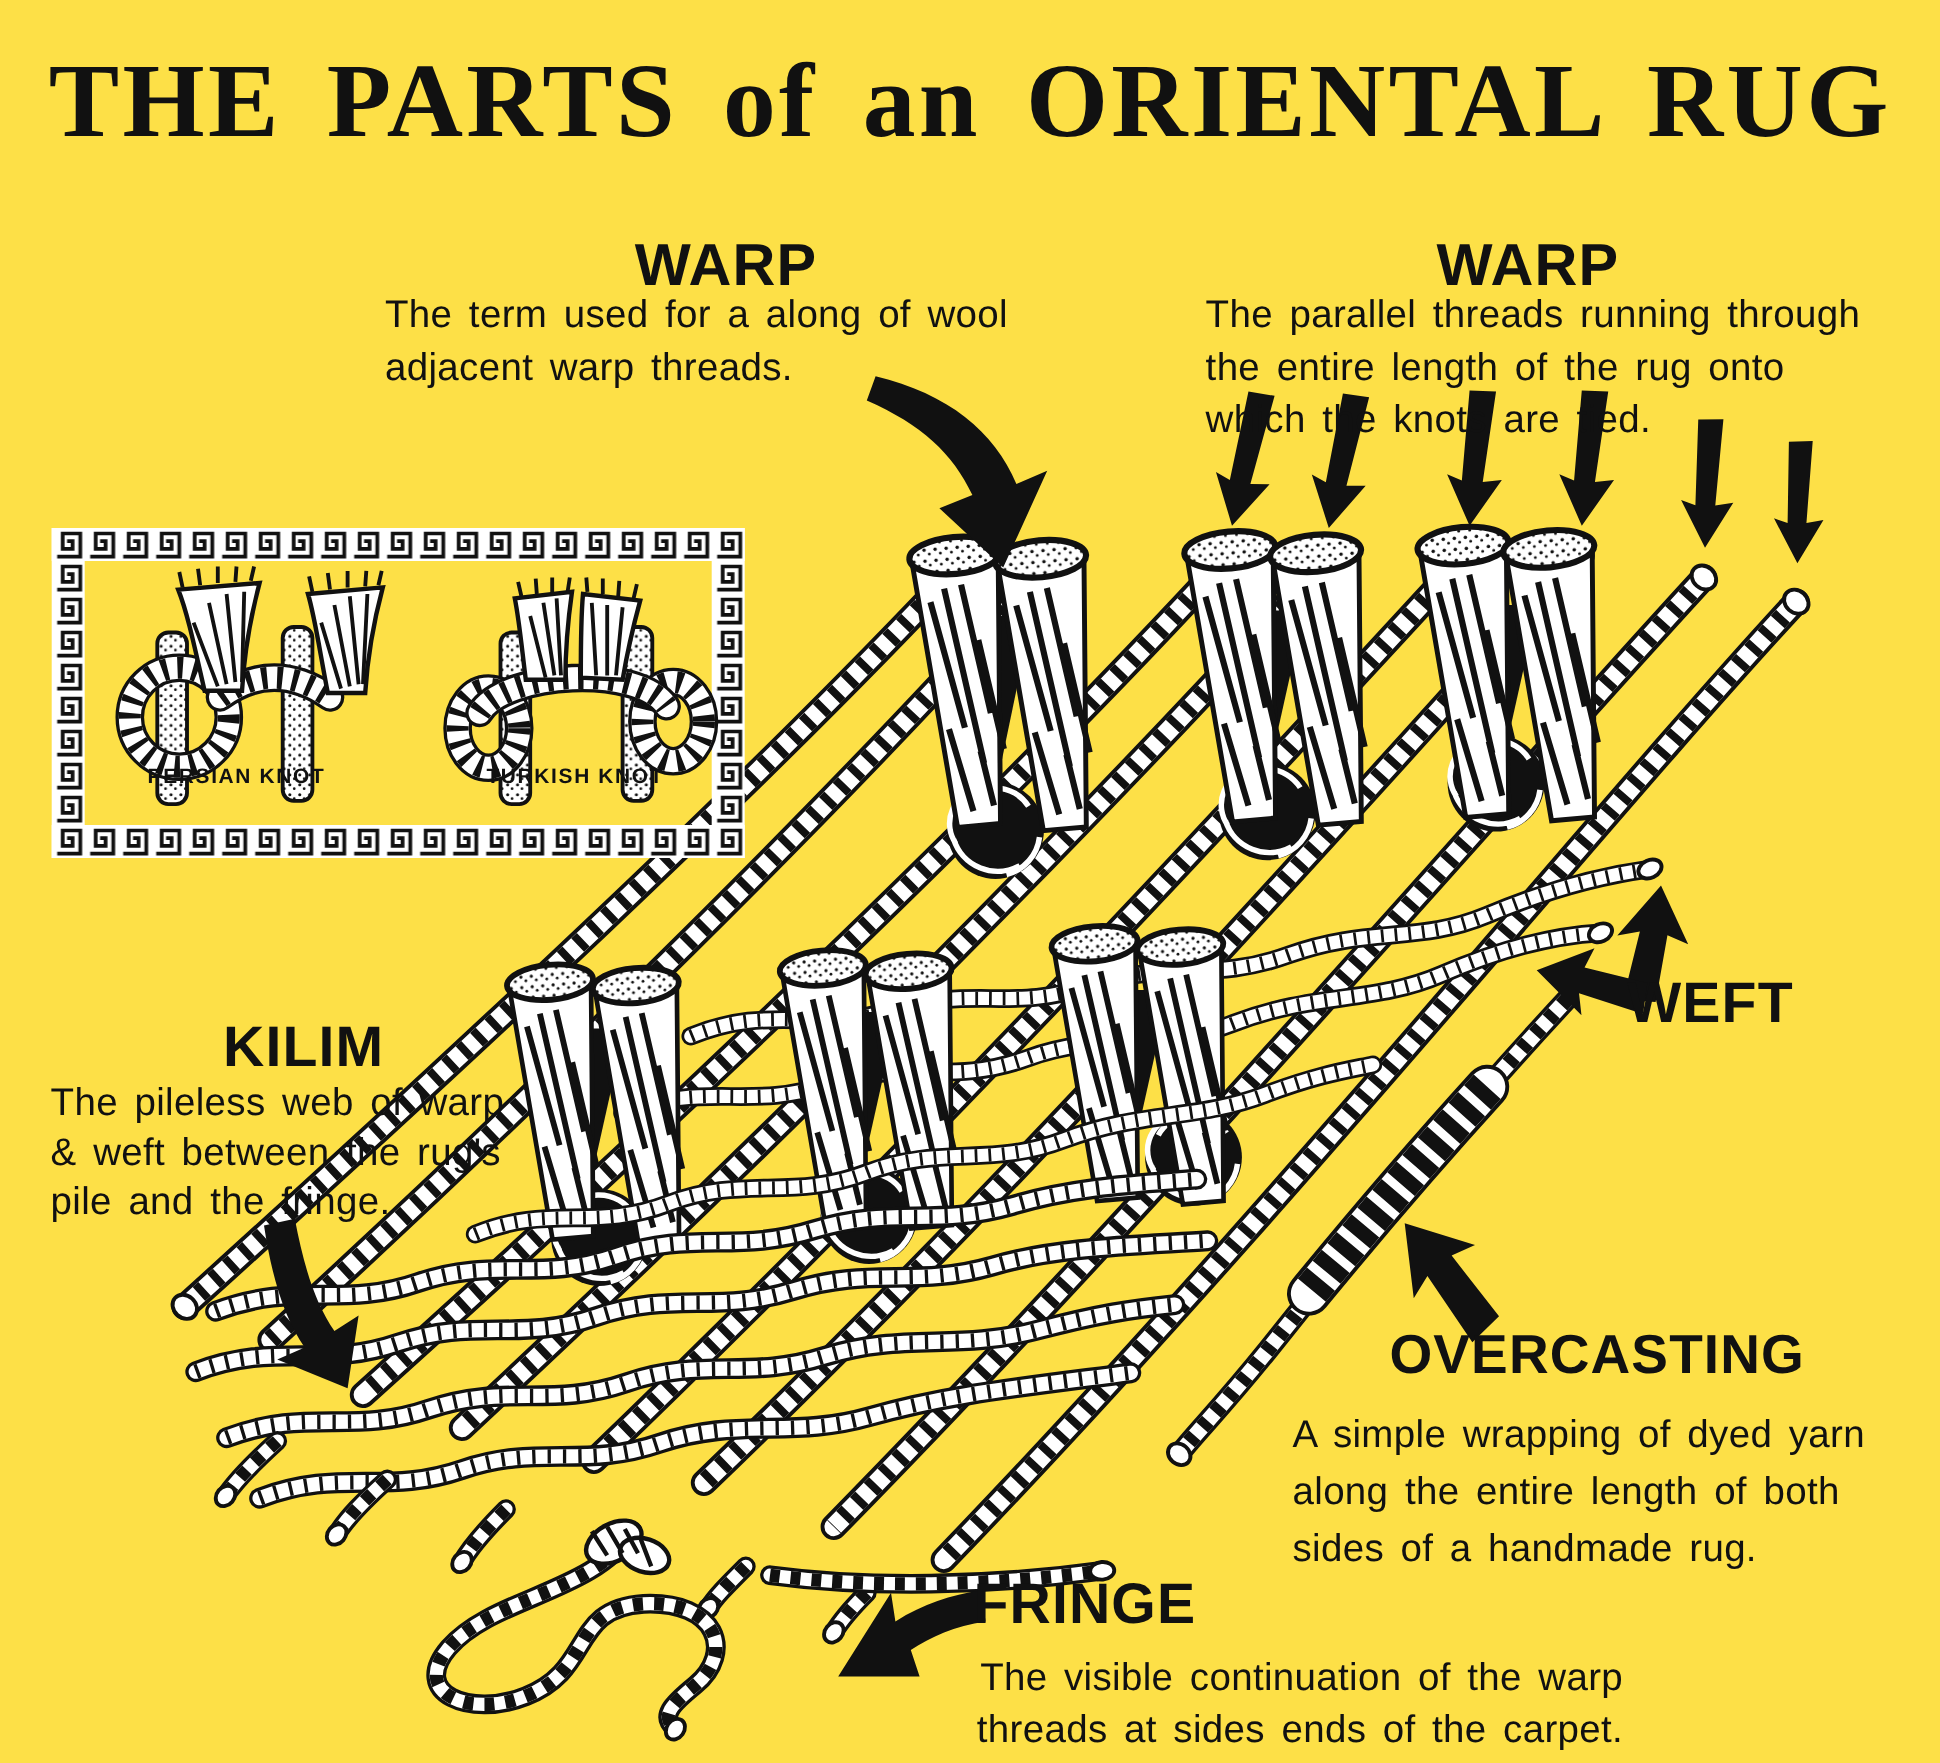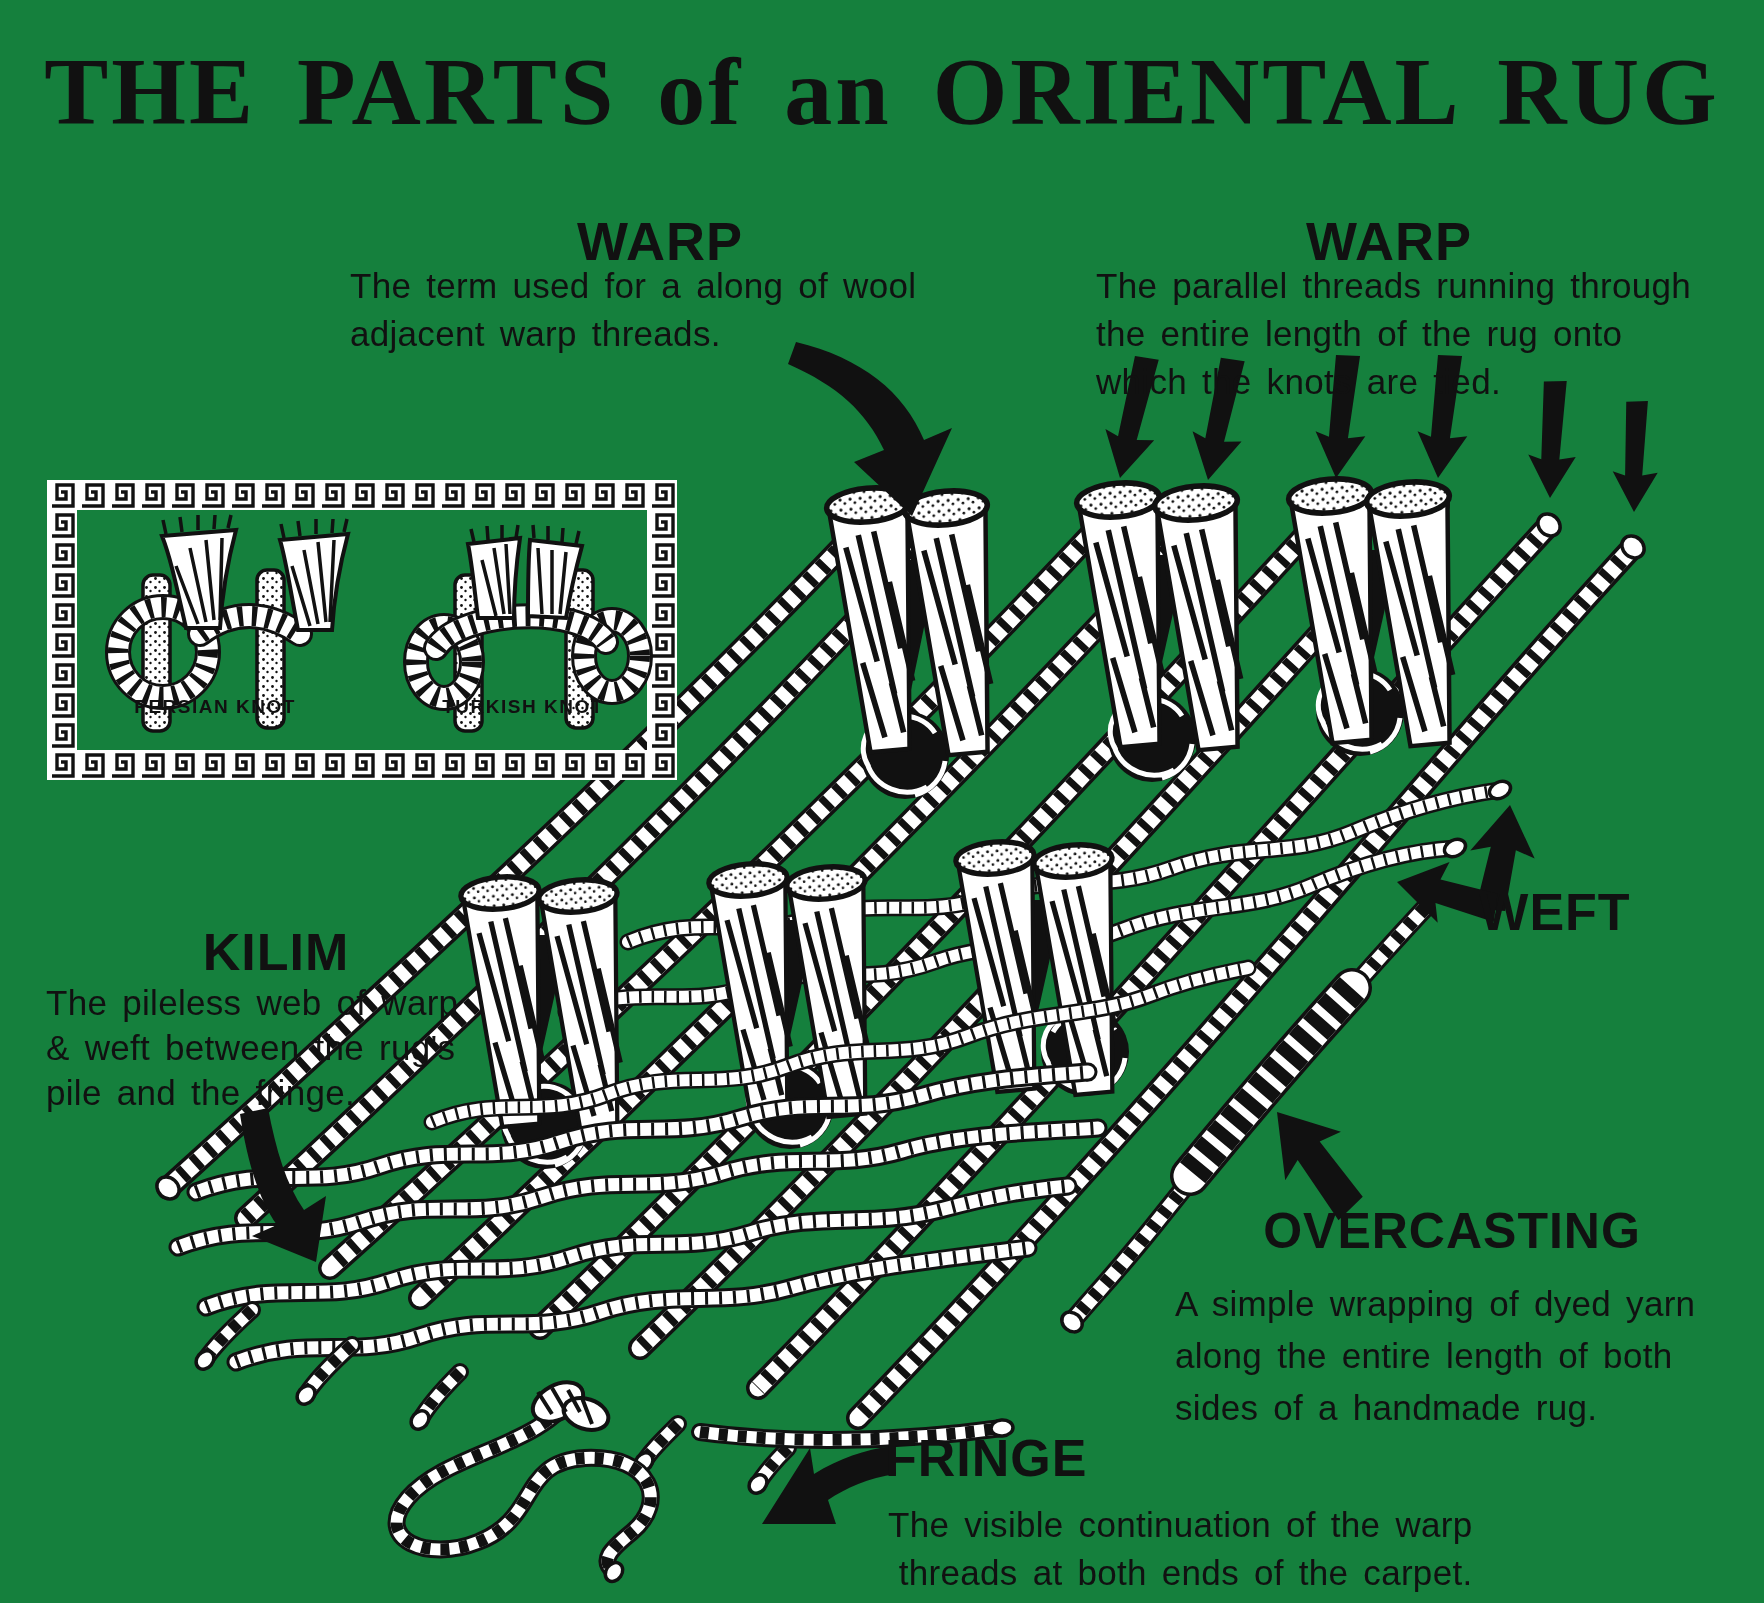--- a/index.html
+++ b/index.html
@@ -1,16 +1,16 @@
 <!DOCTYPE html>
 <html><head>
 <meta charset="utf-8">
 <style>
   html,body{margin:0;padding:0;background:#fff;}
-  .canvas{position:relative;width:1764px;height:1603px;background:#15803d;color:#111;
+  .canvas{position:relative;width:1764px;height:1603px;background:#fde047;color:#111;
           font-family:"Liberation Sans",sans-serif;overflow:hidden;text-decoration:underline;}
   svg.art{position:absolute;left:0;top:0;}
   .title{position:absolute;left:0;top:36px;width:1764px;text-align:center;
          font-family:"Liberation Serif",serif;font-weight:bold;font-size:96px;
          letter-spacing:3px;word-spacing:14px;white-space:nowrap;}
   .heading{position:absolute;font-weight:bold;letter-spacing:1px;line-height:1;
            text-align:center;white-space:nowrap;}
   .h-knot{left:500px;top:214px;width:320px;font-size:54px;}
   .h-warp{left:1229px;top:214px;width:320px;font-size:54px;}
   .h-kilim{left:176px;top:926px;width:200px;font-size:52px;}
@@ -395,19 +395,19 @@
   <div class="heading h-over">OVERCASTING</div>
   <div class="body-text b-over">
     <div>A simple wrapping of dyed yarn</div>
     <div>along the entire length of both</div>
     <div>sides of a handmade rug.</div>
   </div>
 
   <div class="heading h-fringe">FRINGE</div>
   <div class="body-text b-fringe">
     <div>The visible continuation of the warp</div>
-    <div>threads at both ends of the carpet.</div>
+    <div>threads at sides ends of the carpet.</div>
   </div>
 
   <div class="inset-label l-persian">PERSIAN KNOT</div>
   <div class="inset-label l-turkish">TURKISH KNOT</div>
 
 </div>
 
 </body></html>

